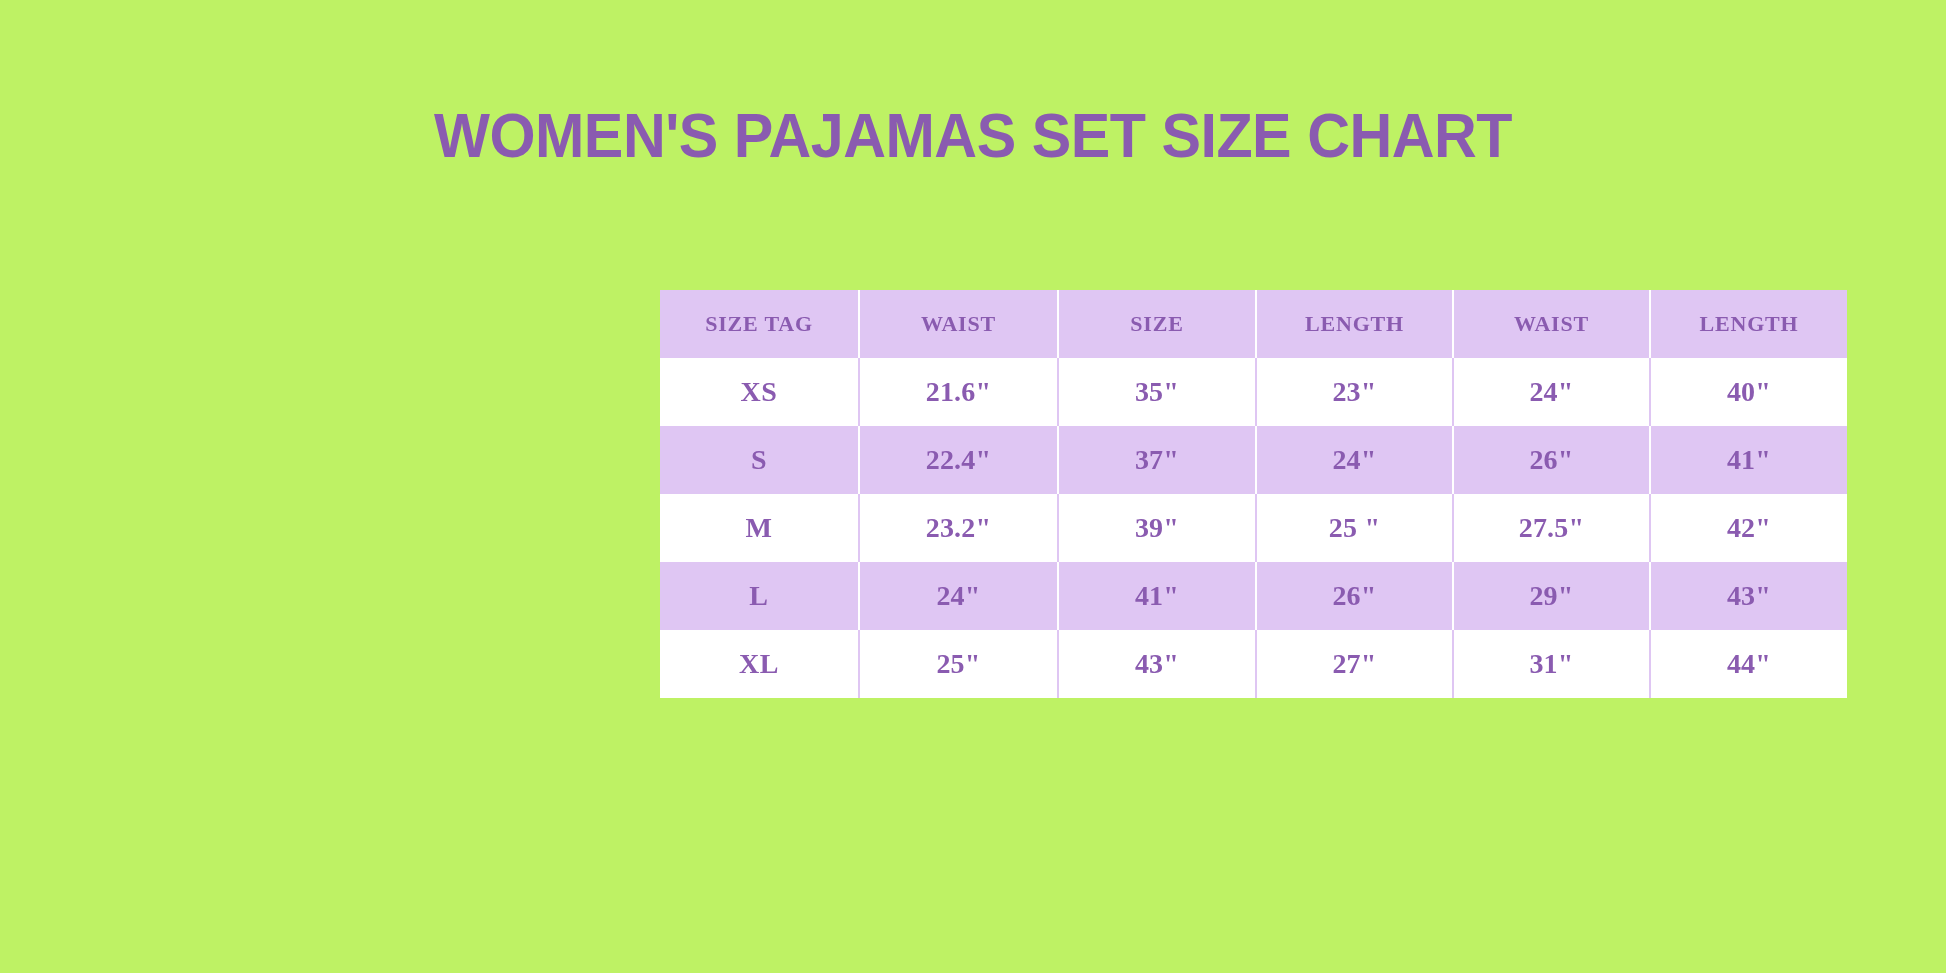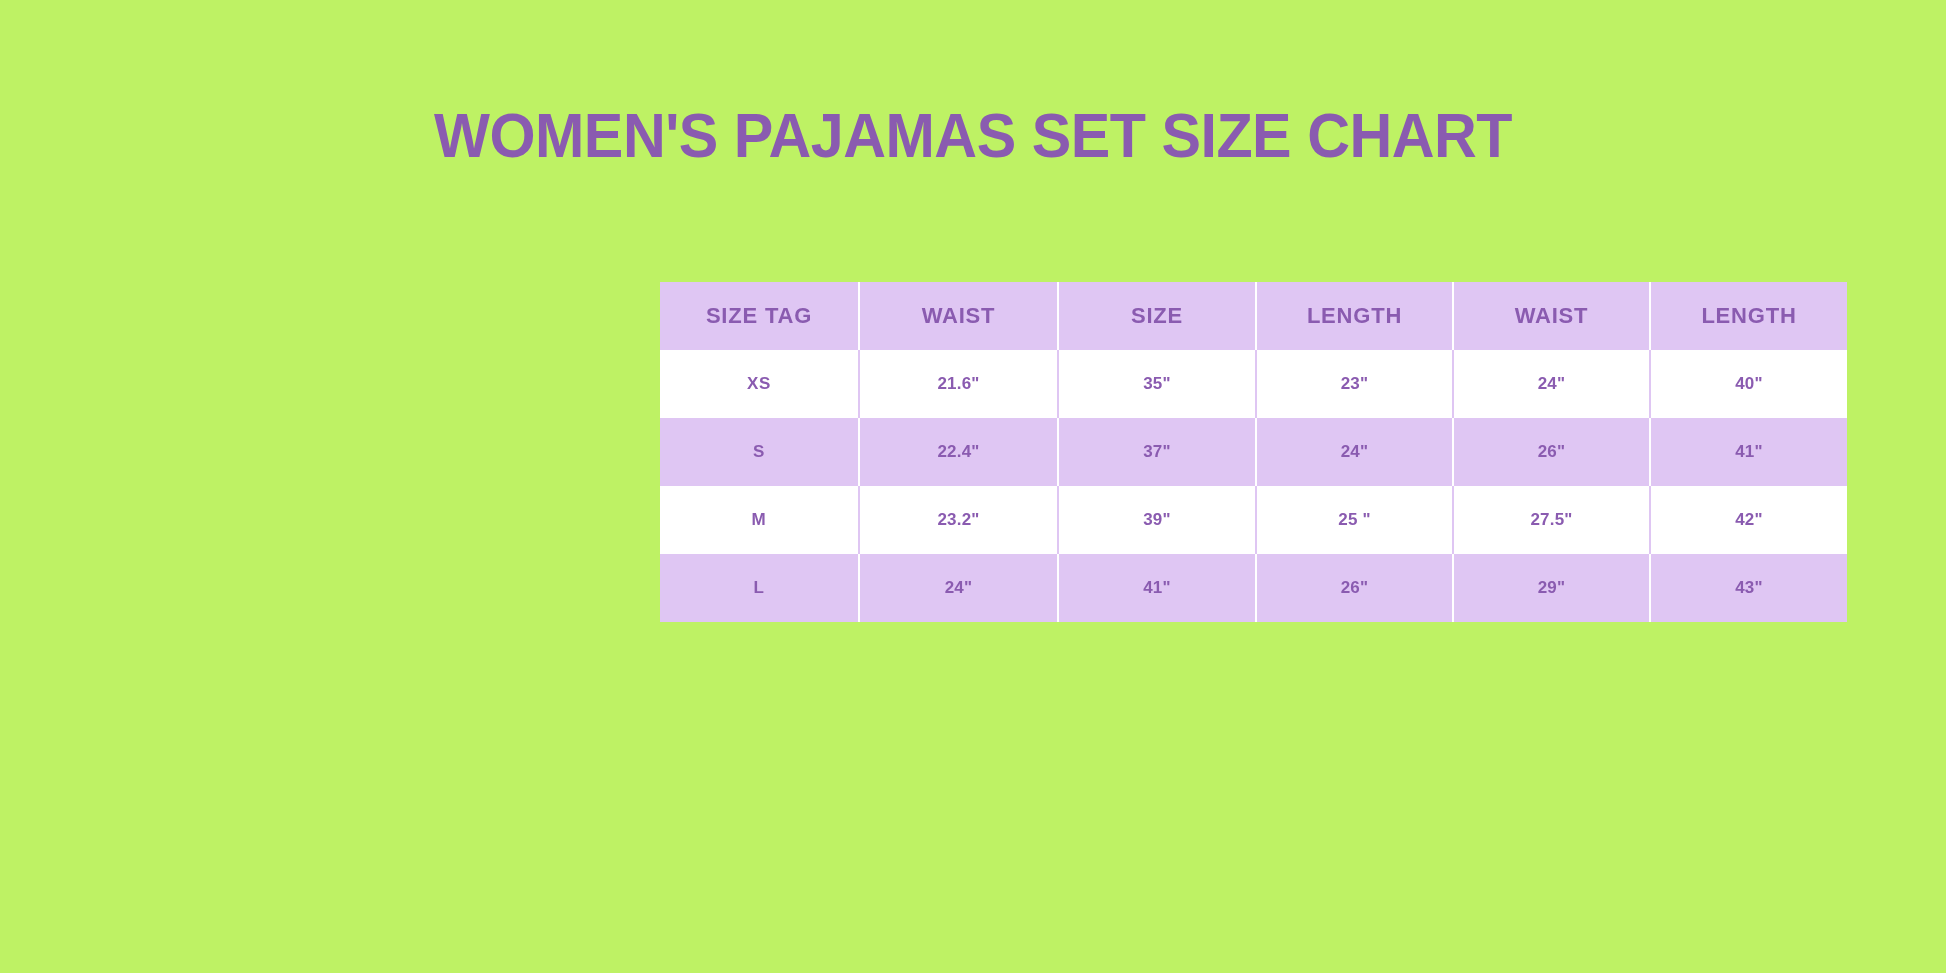--- a/index.html
+++ b/index.html
@@ -35,22 +35,23 @@
     color: #8A5BB0;
     line-height: 1.0;
     white-space: nowrap;
     transform: scaleX(0.94);
     transform-origin: center center;
   }
 
   .table-wrap {
     position: absolute;
     left: 660px;
-    top: 282px;
+    top: 290px;
     width: 1187px;
+    font-family: Liberation Serif, serif;
   }
 
   table.size-table {
     border-collapse: collapse;
     table-layout: fixed;
     width: 1187px;
   }
 
   table.size-table col.c0 { width: 199px; }
   table.size-table col.c1 { width: 199px; }
@@ -60,21 +61,21 @@
   table.size-table col.c5 { width: 197px; }
 
   table.size-table th,
   table.size-table td {
     height: 68px;
     text-align: center;
     vertical-align: middle;
     padding: 0;
     color: #8A5BB0;
     font-weight: 700;
-    font-size: 17px;
+    font-size: 28px;
     letter-spacing: 0.2px;
     white-space: pre;
   }
 
   table.size-table thead th {
     background: #DFC6F3;
     font-size: 22px;
     letter-spacing: 0.8px;
     border-right: 2px solid #FFFFFF;
   }
@@ -152,17 +153,25 @@
           <td>42"</td>
         </tr>
         <tr class="row-even">
           <td class="col-first">L</td>
           <td>24"</td>
           <td>41"</td>
           <td>26"</td>
           <td>29"</td>
           <td>43"</td>
         </tr>
+        <tr class="row-odd">
+          <td class="col-first">XL</td>
+          <td>25"</td>
+          <td>43"</td>
+          <td>27"</td>
+          <td>31"</td>
+          <td>44"</td>
+        </tr>
       </tbody>
     </table>
   </div>
 
 </div>
 
 </body></html>

